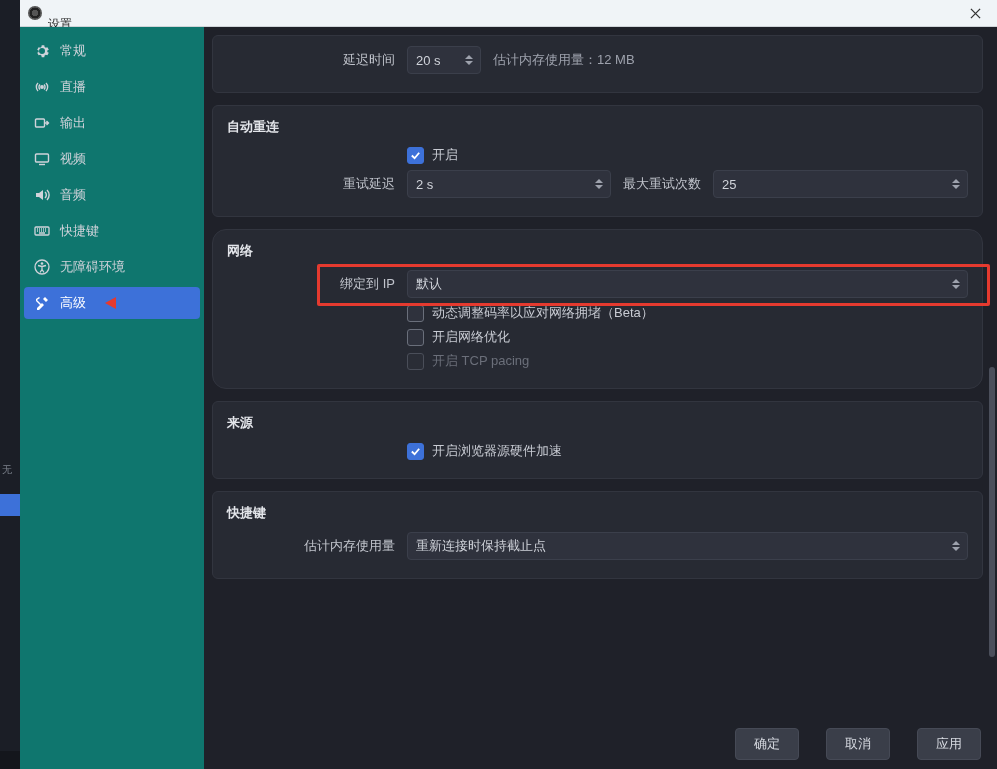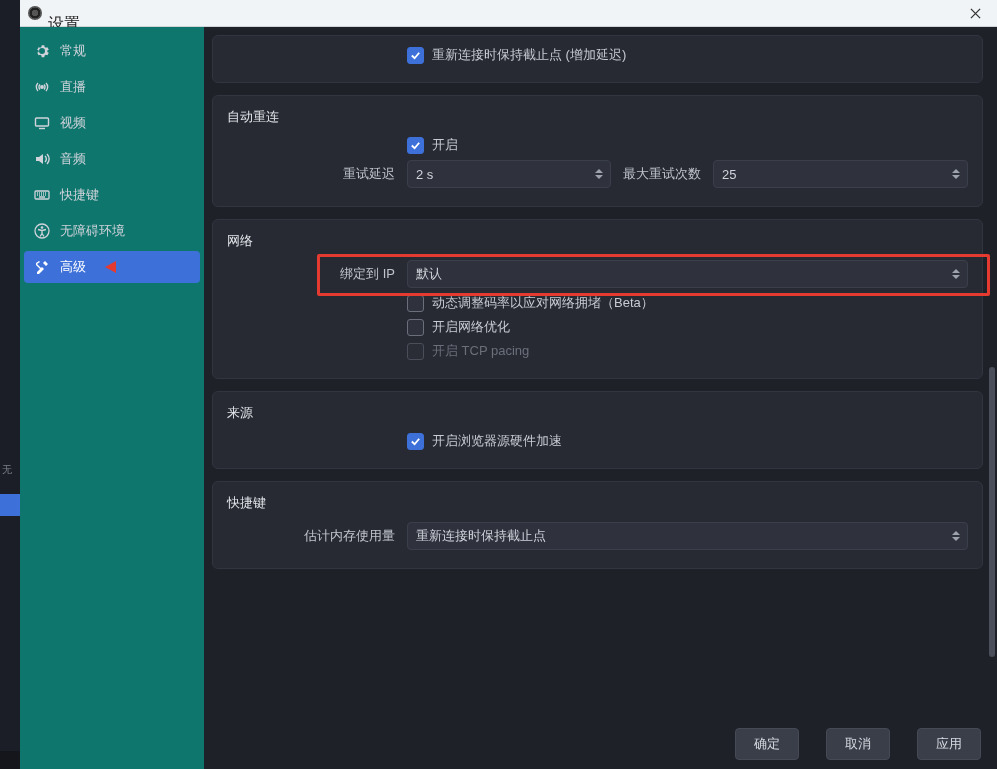--- a/index.html
+++ b/index.html
@@ -33,21 +33,21 @@
     padding: 0 8px;
     border-bottom: 1px solid #cfd4d8;
     flex: 0 0 auto;
   }
   .titlebar .obs-logo {
     width: 14px; height: 14px;
     border-radius: 50%;
     background: radial-gradient(circle at 50% 50%, #555 30%, #222 31% 55%, #555 56% 70%, #222 71%);
     flex: 0 0 auto;
   }
-  .titlebar .title-text { flex: 1; font-size: 16px; margin-top: 22px; }
+  .titlebar .title-text { flex: 1; font-size: 12px; margin-top: 22px; }
   .titlebar .close-btn {
     width: 28px; height: 100%;
     display: flex; align-items: center; justify-content: center;
     color: #333;
     cursor: pointer;
   }
   .titlebar .close-btn svg { width: 11px; height: 11px; }
 
   
   .bg-strip {
@@ -137,21 +137,21 @@
   }
 
   .panel {
     background: #272a33;
     border: 1px solid #32353f;
     border-radius: 6px;
     padding: 12px 14px;
     margin-bottom: 12px;
   }
   .panel-title {
-    font-weight: 400;
+    font-weight: 700;
     color: #e3e5ea;
     margin-bottom: 10px;
   }
   .row {
     display: flex;
     align-items: center;
     gap: 12px;
     margin: 6px 0;
   }
   .row .label {
@@ -328,20 +328,29 @@
       <div class="side-item">
         <span class="ico">
             <svg viewBox="0 0 16 16" fill="none" stroke="currentColor" stroke-width="1.4">
               <path d="M4 4a5.7 5.7 0 000 8M12 4a5.7 5.7 0 010 8M6 5.5a3.5 3.5 0 000 5M10 5.5a3.5 3.5 0 010 5"></path>
               <circle cx="8" cy="8" r="1.2" fill="currentColor"></circle>
             </svg>
           </span>
         <span class="lbl">直播</span>
       </div>
 
+      <div class="side-item">
+        <span class="ico">
+            <svg viewBox="0 0 16 16" fill="none" stroke="currentColor" stroke-width="1.4">
+              <rect x="1.5" y="4" width="9" height="8" rx="1"></rect>
+              <path d="M10.5 8h4M12.5 6l2 2-2 2"></path>
+            </svg>
+          </span>
+        <span class="lbl">输出</span>
+      </div>
 
       <div class="side-item">
         <span class="ico">
             <svg viewBox="0 0 16 16" fill="none" stroke="currentColor" stroke-width="1.4">
               <rect x="1.5" y="3" width="13" height="8" rx="1"></rect>
               <path d="M5 13.5h6"></path>
             </svg>
           </span>
         <span class="lbl">视频</span>
       </div>
@@ -396,29 +405,31 @@
         </svg>
       </div>
 
     </div>
 
     <div class="main">
       <div class="scroll">
 
         <div class="panel first" style="position:relative;">
           <div class="row">
-            <div class="indent"></div>
-            <label class="chk checked">
-              <span class="box">
-                  <svg viewBox="0 0 12 12">
-                    <path d="M2 6l3 3 5-6" stroke="currentColor" stroke-width="2" fill="none"></path>
-                  </svg>
-                </span>
-              <span>重新连接时保持截止点 (增加延迟)</span>
-            </label>
+            <div class="label w1">延迟时间</div>
+            <div class="spinner small">
+              <span>20 s</span>
+              <span class="caret">
+                  <span class="up"></span>
+                  <span class="down"></span>
+                </span>
+            </div>
+            <div class="hint-text">
+              <span>估计内存使用量：</span><span>12 MB</span>
+            </div>
           </div>
         </div>
 
         <div class="panel">
           <div class="panel-title">自动重连</div>
           <div class="row">
             <div class="indent"></div>
             <label class="chk checked">
               <span class="box">
                   <svg viewBox="0 0 12 12">
@@ -441,21 +452,21 @@
             <div class="spinner grow">
               <span>25</span>
               <span class="caret">
                   <span class="up"></span>
                   <span class="down"></span>
                 </span>
             </div>
           </div>
         </div>
 
-        <div class="panel" style="position:relative;">
+        <div class="panel" style="position:relative;border-radius:14px;">
           <div class="panel-title">网络</div>
 
           <div class="row" style="position:relative;">
             <div class="label w1">绑定到 IP</div>
             <div class="select grow">
               <span>默认</span>
               <span class="caret">
                   <span class="up"></span>
                   <span class="down"></span>
                 </span>

